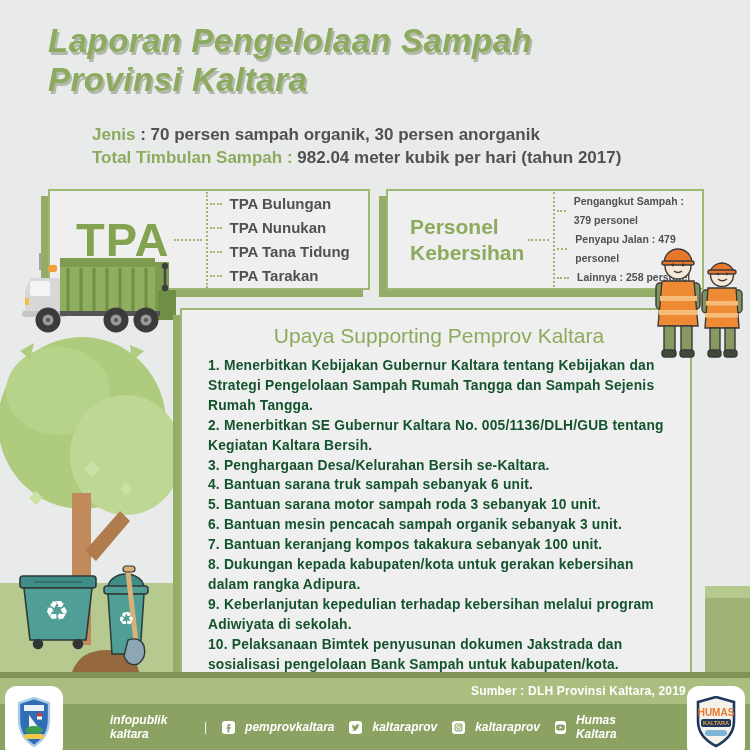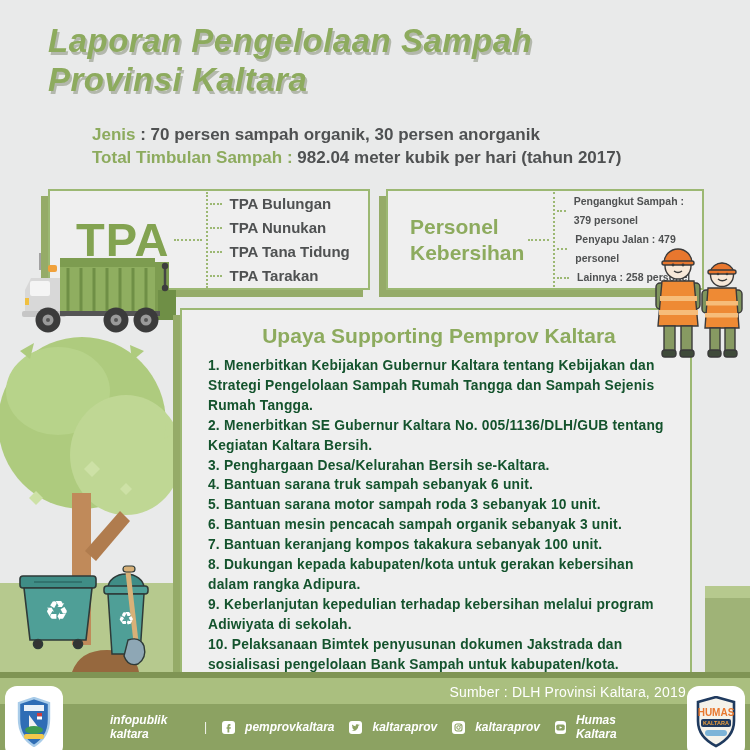--- a/index.html
+++ b/index.html
@@ -24,36 +24,36 @@
 
   .tpa-big{font-size:47px;font-weight:bold;color:#83a351;letter-spacing:1px;margin:0;}
   .connector{width:28px;border-top:2px dotted #9cb873;margin:0 4px;}
   .bracket{border-left:2px dotted #9cb873;}
   .b-item{display:flex;align-items:center;font-weight:bold;color:#4f5152;}
   .stub{display:inline-block;width:12px;border-top:2px dotted #9cb873;margin:0 8px 0 2px;}
   #tpa-box .b-item{font-size:15px;line-height:24px;}
   #personel-box .b-item{font-size:10.5px;line-height:19px;}
   .personel-title{font-size:21px;font-weight:bold;color:#8dab5e;width:116px;line-height:1.2;}
 
-  .upaya-title{text-align:center;font-size:21px;font-weight:bold;color:#8dab5e;margin:4px 0 8px 0;}
+  .upaya-title{text-align:center;font-size:21px;font-weight:normal;color:#8dab5e;margin:4px 0 8px 0;}
   .upaya-items p{margin:0;font-size:13.8px;font-weight:bold;line-height:19.9px;
                  color:#14532d;letter-spacing:.2px;}
 
   
   .ground-left{position:absolute;left:0;top:583px;width:182px;height:93px;background:#b6c98e;}
   .ground-right-a{position:absolute;left:705px;top:586px;width:45px;height:12px;background:#b6c98e;}
   .ground-right-b{position:absolute;left:705px;top:598px;width:45px;height:78px;background:#9fb377;}
   .svg-abs{position:absolute;}
   .recycle{position:absolute;color:#fff;font-family:"DejaVu Sans",sans-serif;font-weight:bold;}
 
   
   .foot-line{position:absolute;left:0;top:672px;width:750px;height:6px;background:#7f9454;}
   .foot-light{position:absolute;left:0;top:678px;width:750px;height:26px;background:#aabf7f;}
   .foot-dark{position:absolute;left:0;top:704px;width:750px;height:46px;background:#8ca262;}
-  .source{position:absolute;right:64px;top:684px;font-size:14px;font-weight:normal;color:#fff;letter-spacing:.2px;}
+  .source{position:absolute;right:64px;top:684px;font-size:12px;font-weight:bold;color:#fff;letter-spacing:.2px;}
   .social{position:absolute;left:110px;top:704px;width:530px;height:46px;display:flex;align-items:center;
           justify-content:center;gap:15px;color:#fff;font-size:12px;font-weight:bold;font-style:italic;}
   .soc-item{display:flex;align-items:center;gap:10px;}
   .soc-ico{width:13px;height:13px;background:#fff;border-radius:3px;display:flex;align-items:center;justify-content:center;}
   .divider{font-style:normal;font-weight:normal;opacity:.9;}
 
   .card{position:absolute;top:686px;width:58px;height:72px;background:#fff;border-radius:12px;
         display:flex;align-items:center;justify-content:center;}
   #card-left{left:5px;}
   #card-right{left:687px;}

